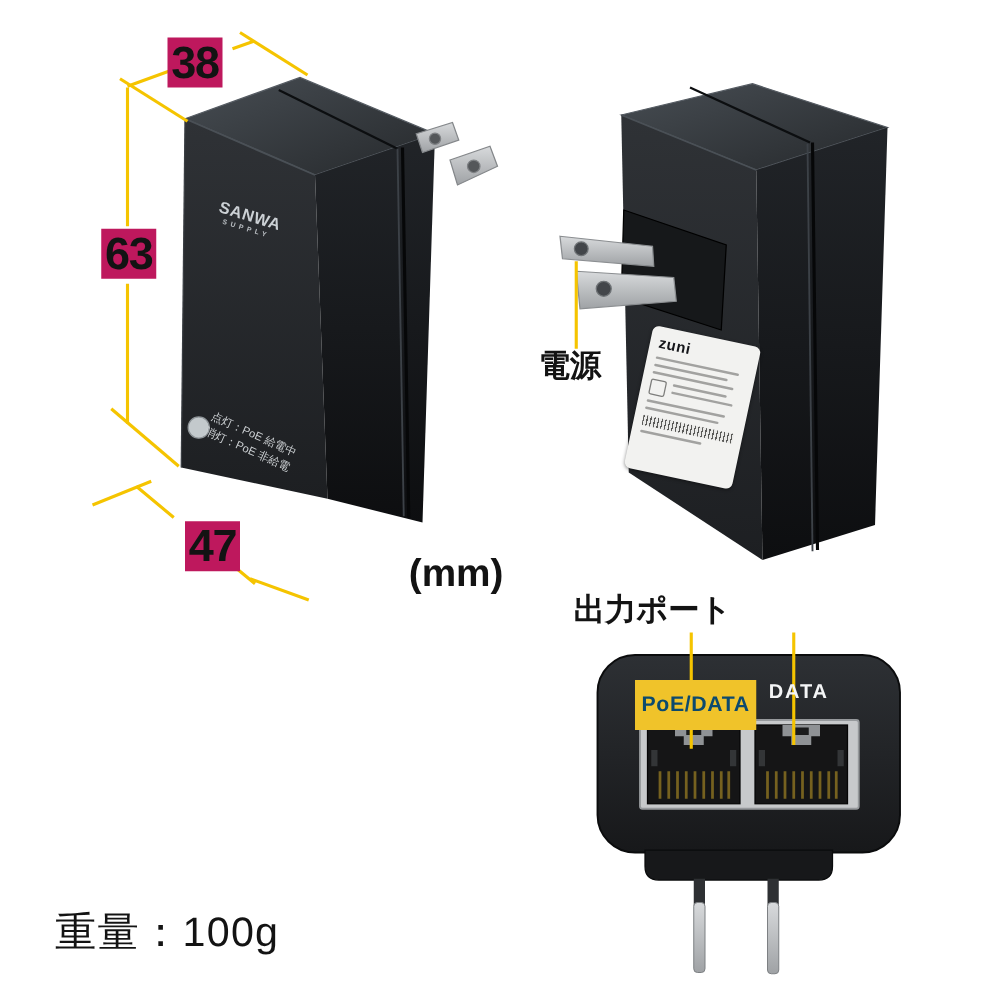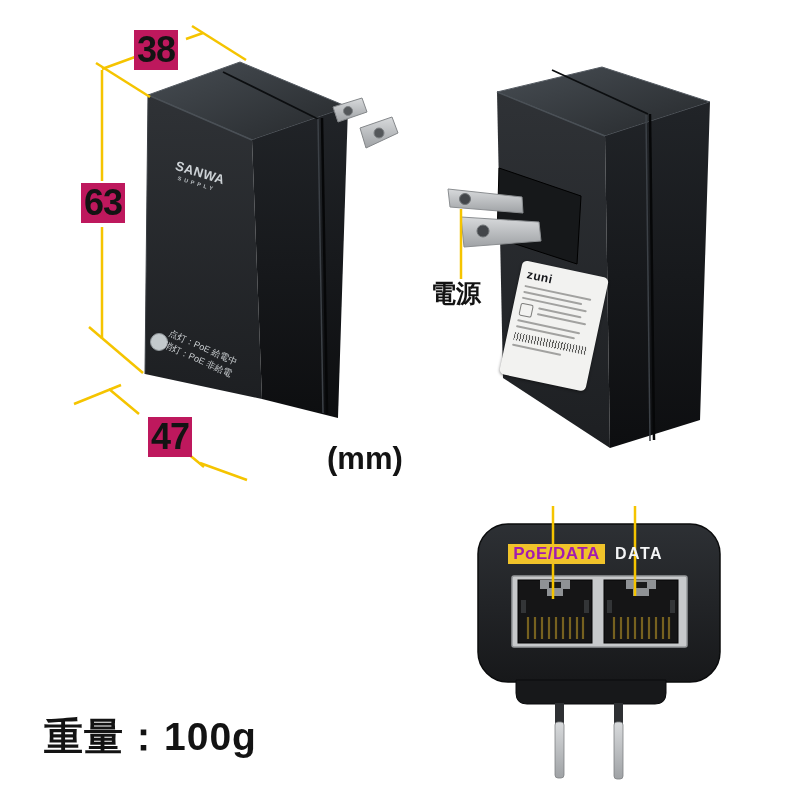--- a/index.html
+++ b/index.html
@@ -4,23 +4,23 @@
 <style>
   html,body{margin:0;padding:0;background:#fff;}
   .stage{position:relative;width:800px;height:800px;background:#ffffff;overflow:hidden;
          font-family:"Liberation Sans",sans-serif;}
   .stage svg{position:absolute;left:0;top:0;}
   .t{position:absolute;color:#131313;white-space:nowrap;line-height:1.1;
      font-family:"Liberation Sans",sans-serif;}
   .num{font-size:36px;font-weight:700;letter-spacing:-1px;background:#be185d;padding:0 3px;}
   .unit{font-size:31px;font-weight:700;}
   .jp{font-size:25px;font-weight:700;}
-  .weight{font-size:39px;font-weight:700;letter-spacing:1px;}
-  .badge{position:absolute;left:508px;top:544px;width:97px;height:20px;background:#f0c32a;
-         color:#a21caf;font-size:17px;font-weight:700;display:flex;align-items:center;
+  .weight{font-size:33px;font-weight:400;letter-spacing:1px;margin-top:12px;}
+  .badge{position:absolute;left:508px;top:544px;width:97px;height:40px;background:#f0c32a;
+         color:#0c4a6e;font-size:17px;font-weight:700;display:flex;align-items:center;
          justify-content:center;letter-spacing:.5px;}
   .data-tag{position:absolute;left:615px;top:545px;color:#f4f5f6;font-size:16px;
             font-weight:700;letter-spacing:1.5px;}
   .logo{position:absolute;left:178px;top:158px;transform:rotate(17deg);
         transform-origin:0 0;text-align:center;}
   .logo .l1{font-size:13px;font-weight:700;color:#ccd1d5;letter-spacing:.5px;}
   .logo .l2{font-size:5.5px;font-weight:700;color:#b9bec2;letter-spacing:3px;margin-top:1px;}
   .ledcap{position:absolute;left:172px;top:327px;transform:rotate(24deg);
           transform-origin:0 0;color:#ccd0d3;font-size:9px;line-height:1.45;}
   .sticker{position:absolute;left:523px;top:260px;width:88px;height:116px;background:#f2f2f0;
@@ -172,20 +172,21 @@
         <div class="fp w6" style="margin-top:1px"></div>
         <div class="fp w4"></div>
       </div>
     </div>
     <div class="fp w5"></div>
     <div class="fp w2"></div>
     <div class="barcode"></div>
     <div class="fp w4"></div>
   </div>
 
+  <div class="t jp" style="left:459px;top:475px;">出力ポート</div>
 
   <div class="badge">
     <span>PoE/DATA</span>
   </div>
   <div class="data-tag t">DATA</div>
 
   <div class="t weight" style="left:44px;top:716px;">重量：100g</div>
 </div>
 
 </body></html>

